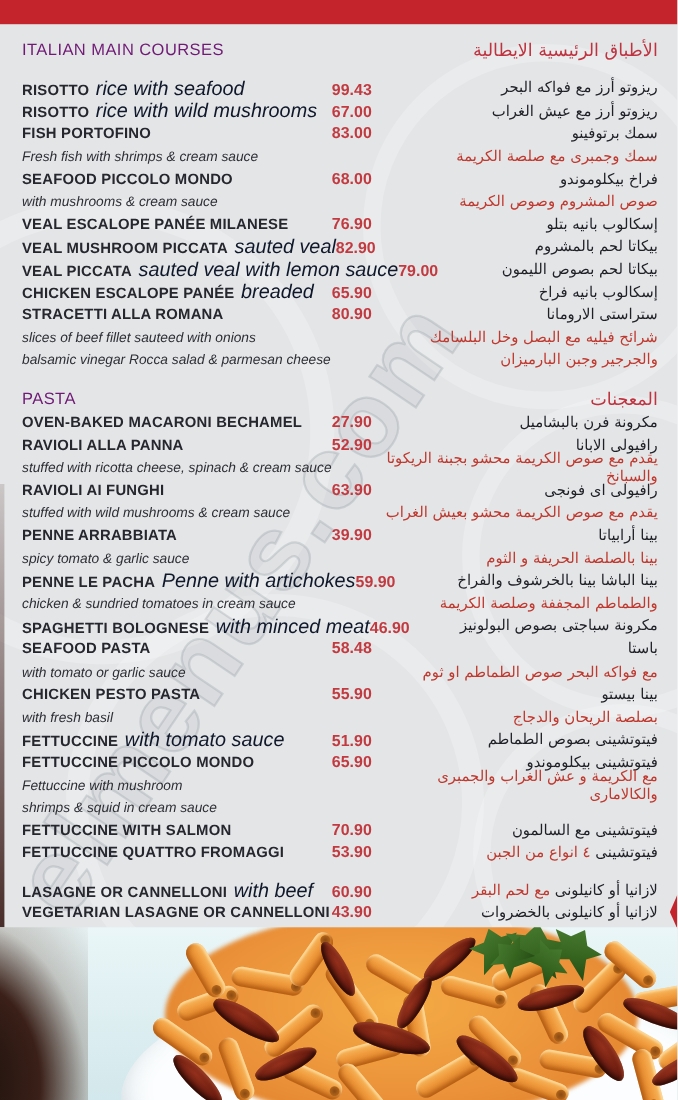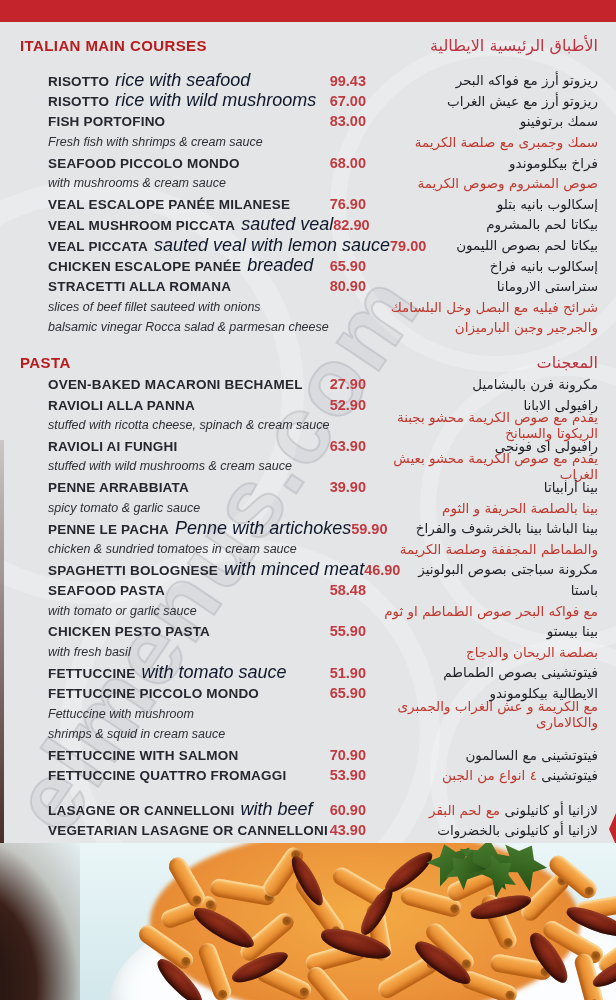--- a/index.html
+++ b/index.html
@@ -12,23 +12,23 @@
   .s2{width:380px;height:380px;left:-120px;top:180px;border-width:22px;}
   .s3{width:260px;height:260px;left:420px;top:360px;}
   .s4{width:340px;height:340px;left:60px;top:540px;border-width:20px;}
   .s5{width:240px;height:240px;left:430px;top:640px;}
   .watermark{position:absolute;left:-10px;top:790px;transform:rotate(-56deg);transform-origin:left top;
              font-size:96px;font-weight:bold;letter-spacing:3px;white-space:nowrap;
              color:rgba(135,140,150,0.10);-webkit-text-stroke:2px rgba(120,126,136,0.22);pointer-events:none;}
   .menu{position:absolute;top:34px;left:20px;right:18px;}
   .row{display:flex;align-items:center;height:20.6px;}
   .heading-row{height:22px;}
-  .h-en{font-weight:bold;font-size:15px;color:#b91c1c;letter-spacing:.4px;}
+  .h-en{font-weight:normal;font-size:15px;color:#701a75;letter-spacing:.4px;}
   .h-ar{flex:1;text-align:right;direction:rtl;font-size:16px;color:#bf3340;font-family:"DejaVu Sans",sans-serif;}
-  .left{width:318px;display:flex;align-items:baseline;white-space:nowrap;margin-left:28px;}
+  .left{width:318px;display:flex;align-items:baseline;white-space:nowrap;}
   .en-name{font-weight:bold;font-size:13.5px;color:#26262e;letter-spacing:.2px;}
   .en-desc{font-style:italic;font-size:18px;color:#0f172a;margin-left:6px;}
   .en-desc.b{font-weight:normal;}
   .desc-text{font-style:italic;font-size:12.5px;color:#2e2e35;}
   .price{margin-left:auto;font-weight:bold;font-size:14.5px;color:#c23a40;}
   .ar{flex:1;text-align:right;direction:rtl;font-size:13.5px;font-family:"DejaVu Sans",sans-serif;}
   .ar .d{color:#1f1f26;}
   .ar .r{color:#c0392f;}
   .spacer{height:14px;}
   .left-sliver{position:absolute;left:0;top:440px;width:4px;height:403px;
@@ -271,21 +271,21 @@
           <div class="en-desc b">with tomato sauce</div>
           <div class="price">51.90</div>
         </div>
         <div class="ar"><span class="d">فيتوتشينى بصوص الطماطم</span></div>
       </div>
       <div class="row item-row">
         <div class="left">
           <div class="en-name">FETTUCCINE PICCOLO MONDO</div>
           <div class="price">65.90</div>
         </div>
-        <div class="ar"><span class="d">الايطالية بيكلوموندو</span></div>
+        <div class="ar"><span class="d">فيتوتشينى بيكلوموندو</span></div>
       </div>
       <div class="row desc-row">
         <div class="left">
           <div class="desc-text">Fettuccine with mushroom</div>
         </div>
         <div class="ar"><span class="r">مع الكريمة و عش الغراب والجمبرى والكالامارى</span></div>
       </div>
       <div class="row desc-row">
         <div class="left">
           <div class="desc-text">shrimps &amp; squid in cream sauce</div>

